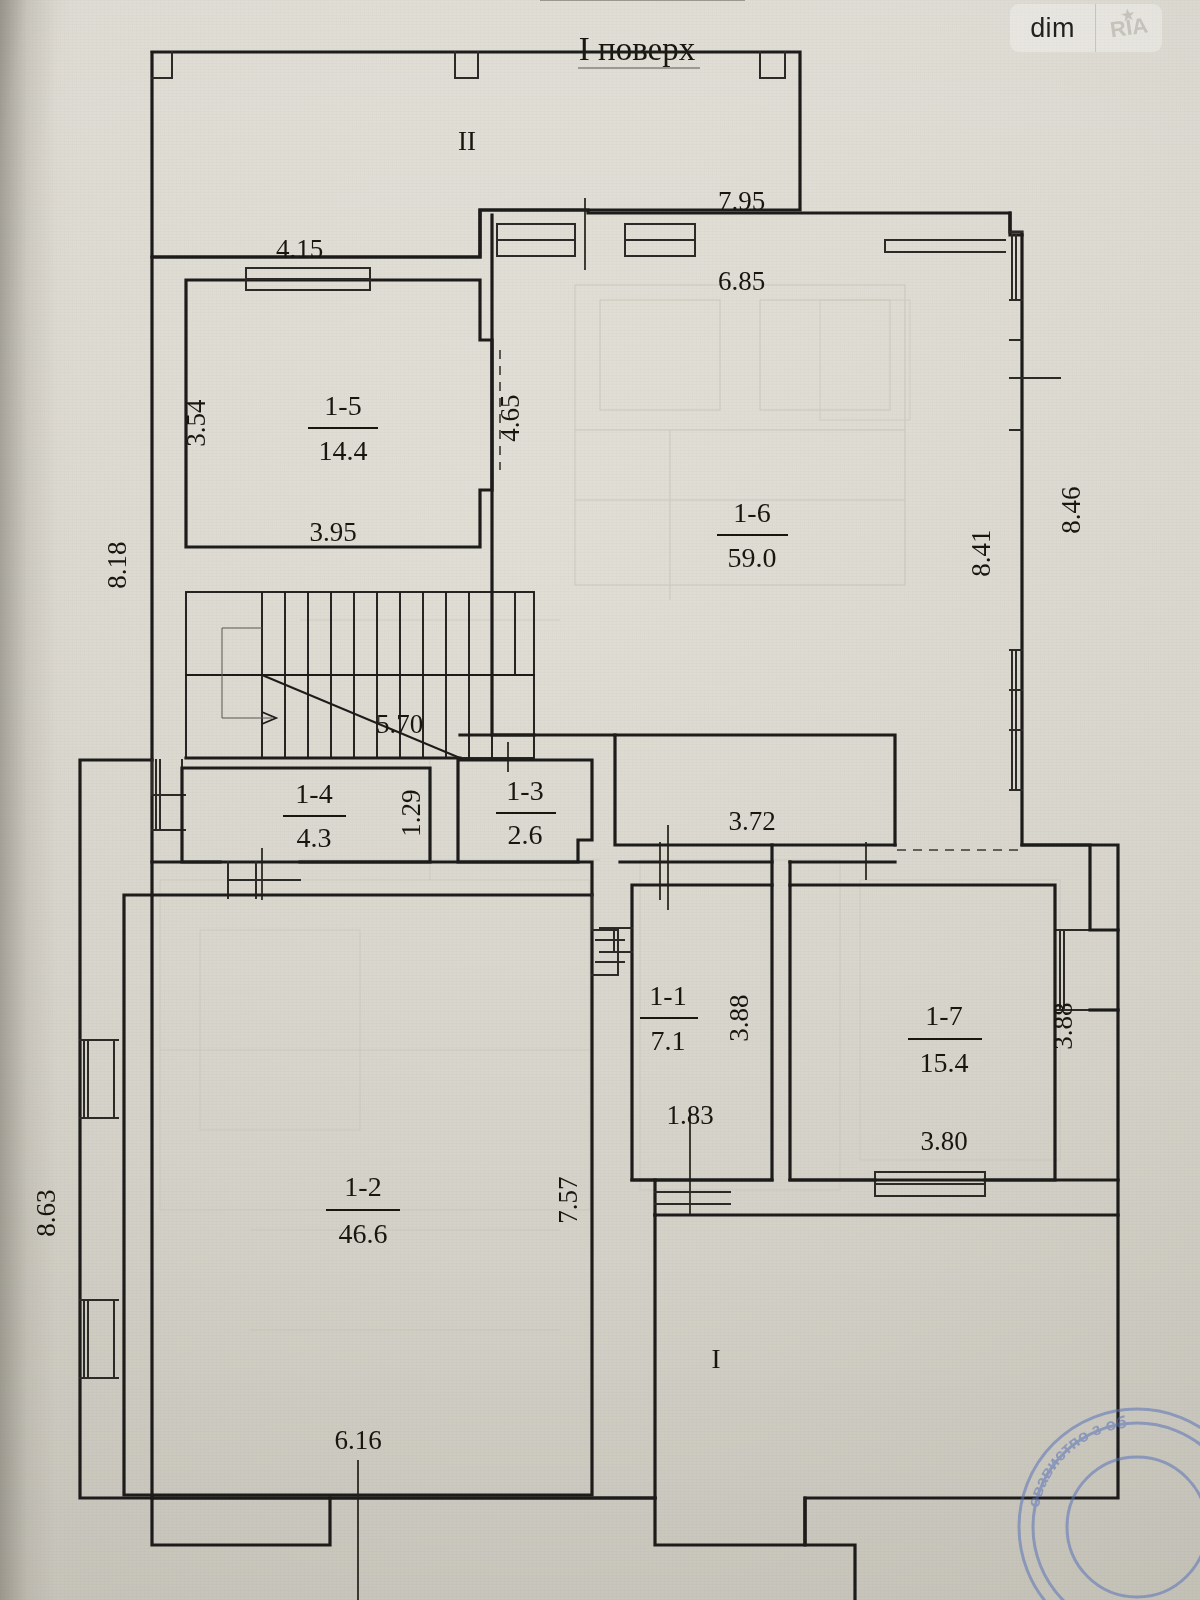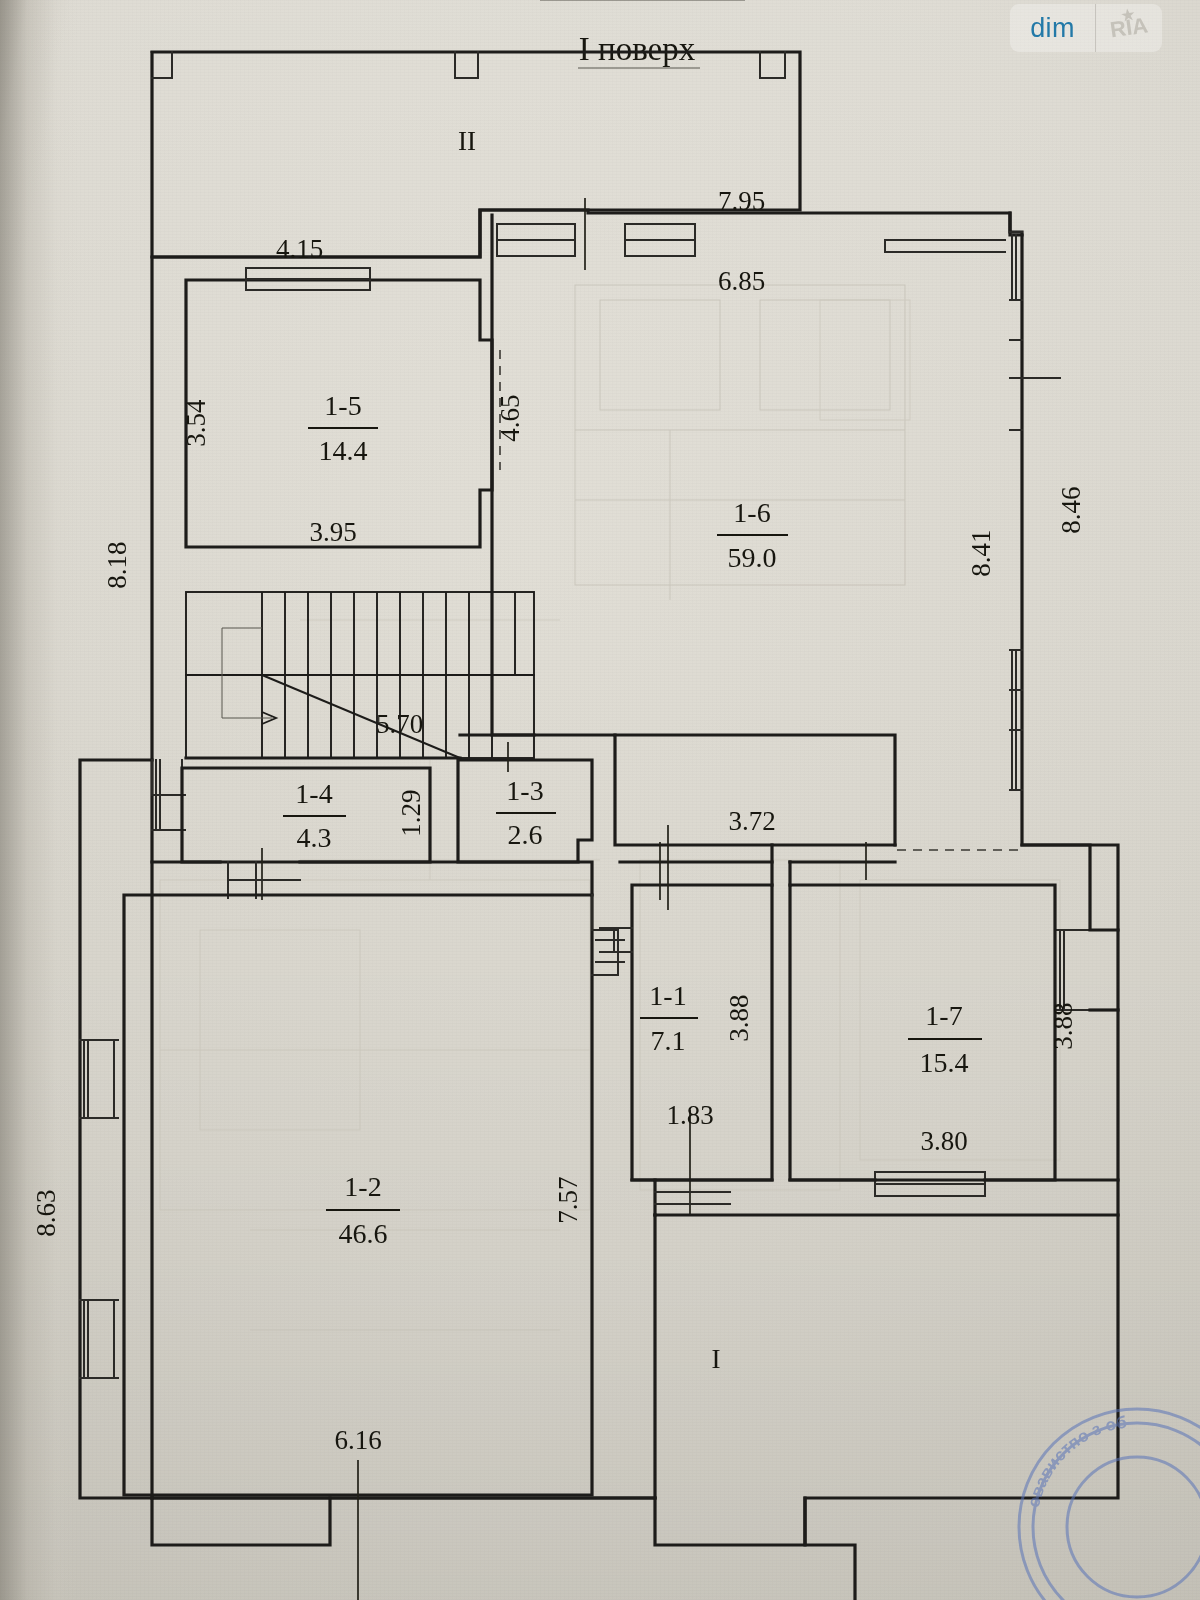--- a/index.html
+++ b/index.html
@@ -80,21 +80,21 @@
     border-radius: 9px;
     overflow: hidden;
     background: rgba(255,255,255,0.34);
     opacity: .85;
   }
   #wm-dim {
     flex: 1 1 auto;
     display: flex; align-items: center; justify-content: center;
     font-family: "Liberation Sans", sans-serif;
     font-size: 27px;
-    color: #0369a1;
+    color: #000000;
     letter-spacing: .4px;
   }
   #wm-sep { width: 1px; background: rgba(170,167,160,.6); }
   #wm-ria {
     width: 66px;
     display: flex; align-items: center; justify-content: center;
     font-family: "Liberation Sans", sans-serif;
     font-size: 22px;
     font-weight: bold;
     color: #c2bfb7;

